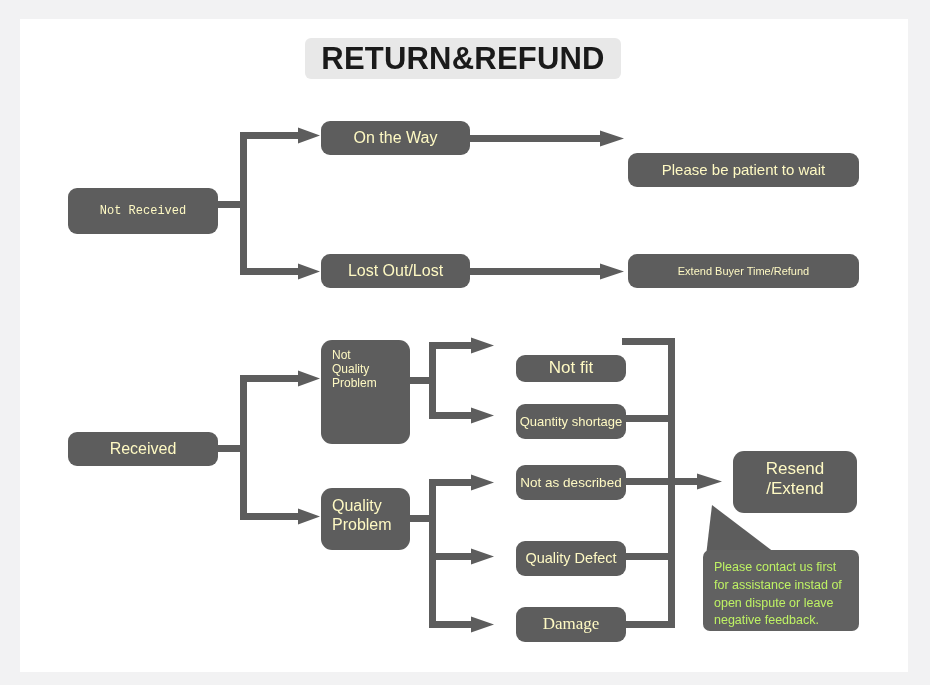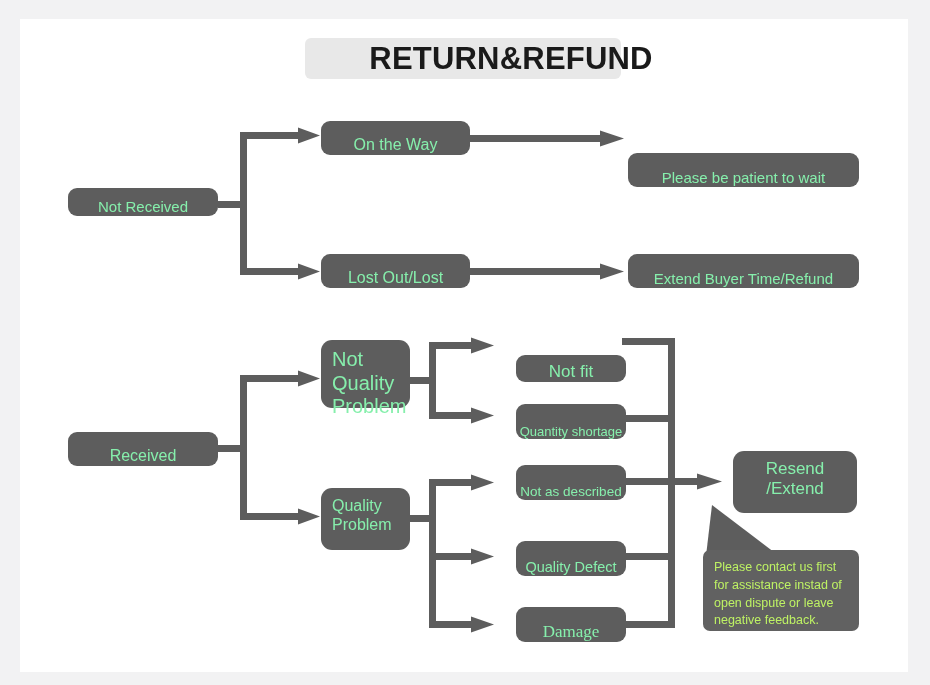--- a/index.html
+++ b/index.html
@@ -54,29 +54,28 @@
     width: 316px;
     height: 41px;
     display: flex;
     align-items: center;
     justify-content: center;
     font-size: 31px;
     font-weight: bold;
     color: #1a1a1a;
     letter-spacing: 0.2px;
     white-space: nowrap;
-    padding-left: 48px;
   }
   .node {
     position: absolute;
     background: #5d5d5d;
-    color: #86efac;
+    color: #fef9c3;
     border-radius: 9px;
     display: flex;
-    align-items: flex-end;
+    align-items: center;
     justify-content: center;
     box-sizing: border-box;
     line-height: 1.18;
     text-align: center;
   }
   .node.left-align {
     justify-content: flex-start;
     text-align: left;
     padding-left: 11px;
   }
@@ -147,45 +146,45 @@
         <rect x="668" y="478" width="35" height="7"></rect>
         <polygon points="697,473.5 722,481.5 697,489.5"></polygon>
 
         <polygon points="712,505 779,556 706,556"></polygon>
       </g>
     </svg>
 
     <div class="title-chip"></div>
     <div class="title-text">RETURN&amp;REFUND</div>
 
-    <div class="node" style="left:68px; top:188px; width:150px; height:28px; font-size:15px;">
+    <div class="node" style="left:68px; top:188px; width:150px; height:46px; font-size:12px;font-family:Liberation Mono, monospace;">
       <span>Not Received</span>
     </div>
 
     <div class="node" style="left:321px; top:121px; width:149px; height:34px; font-size:16px;">
       <span>On the Way</span>
     </div>
 
     <div class="node" style="left:628px; top:121px; width:231px; height:34px; font-size:15px;margin-top:32px;">
       <span>Please be patient to wait</span>
     </div>
 
     <div class="node" style="left:321px; top:254px; width:149px; height:34px; font-size:16px;">
       <span>Lost Out/Lost</span>
     </div>
 
-    <div class="node" style="left:628px; top:254px; width:231px; height:34px; font-size:15px;">
+    <div class="node" style="left:628px; top:254px; width:231px; height:34px; font-size:11px;">
       <span>Extend Buyer Time/Refund</span>
     </div>
 
     <div class="node" style="left:68px; top:432px; width:150px; height:34px; font-size:16px;">
       <span>Received</span>
     </div>
 
-    <div class="node left-align" style="left:321px; top:340px; width:89px; height:68px; font-size:20px; border-radius:11px; display:block; padding-top:8px;">
+    <div class="node left-align" style="left:321px; top:340px; width:89px; height:104px; font-size:12px; border-radius:11px; display:block; padding-top:8px;">
       <div>Not</div>
       <div>Quality</div>
       <div>Problem</div>
     </div>
 
     <div class="node left-align" style="left:321px; top:488px; width:89px; height:62px; font-size:16px; border-radius:11px; display:block; padding-top:9px;">
       <div>Quality</div>
       <div>Problem</div>
     </div>
 

